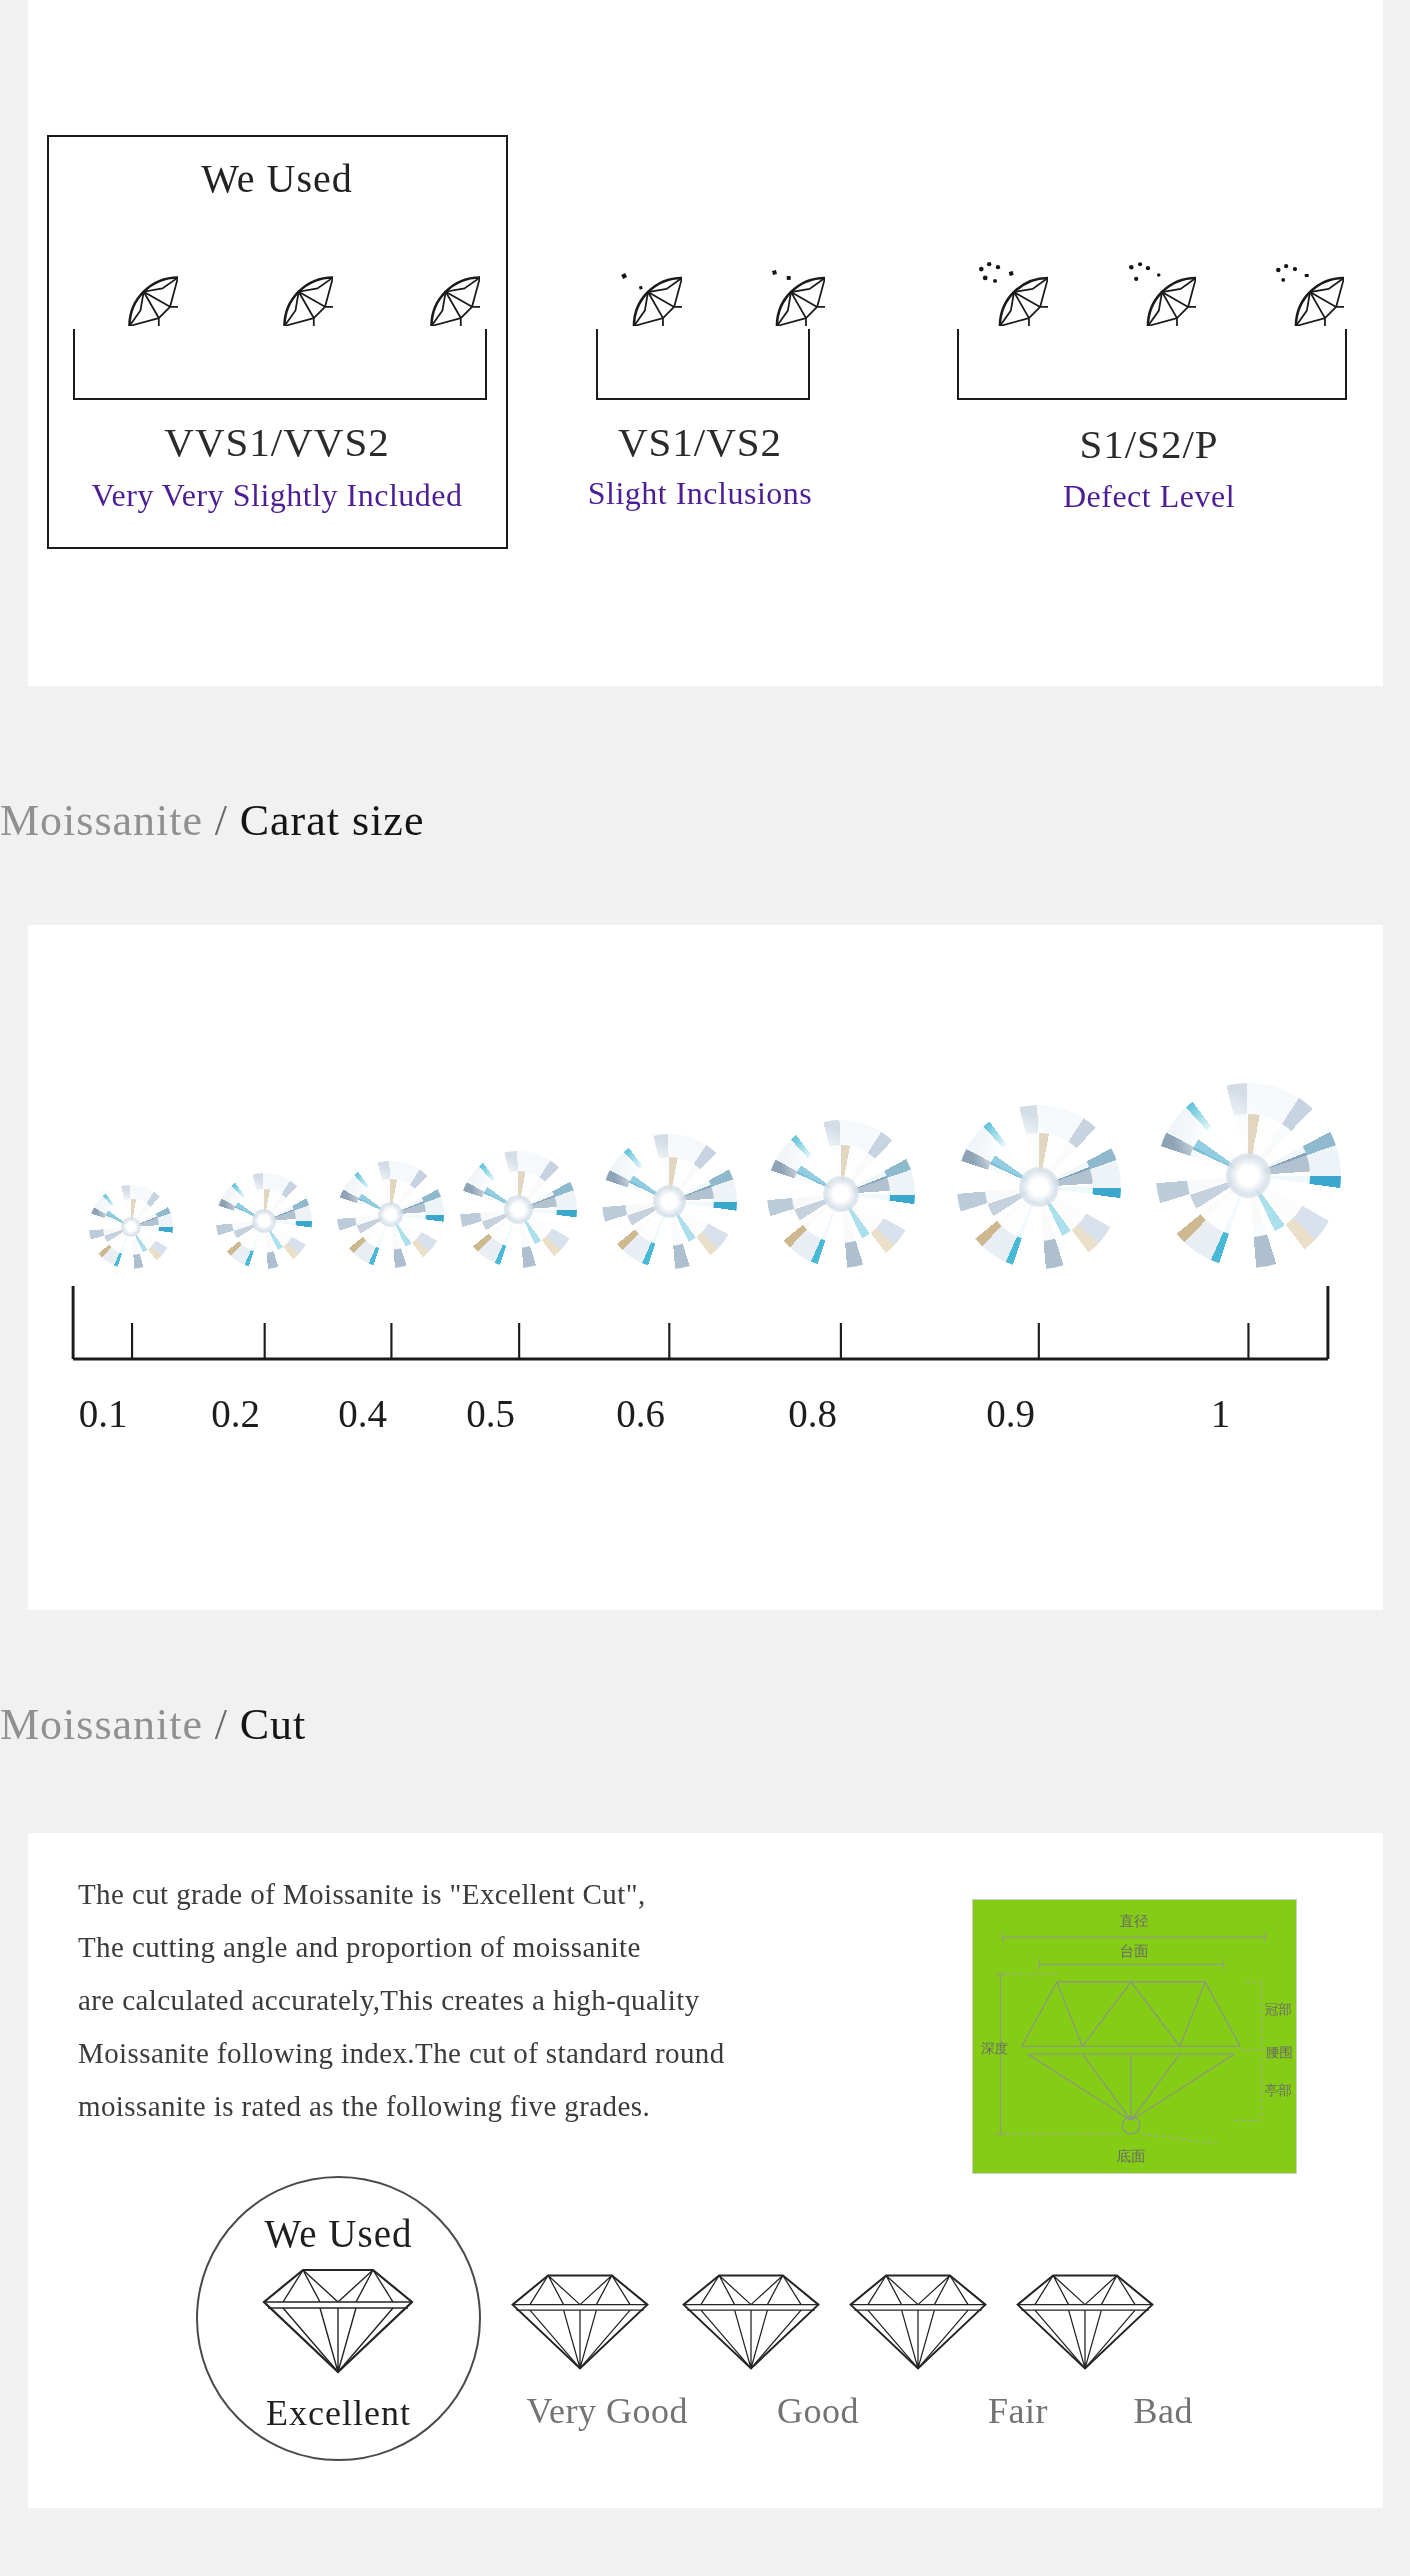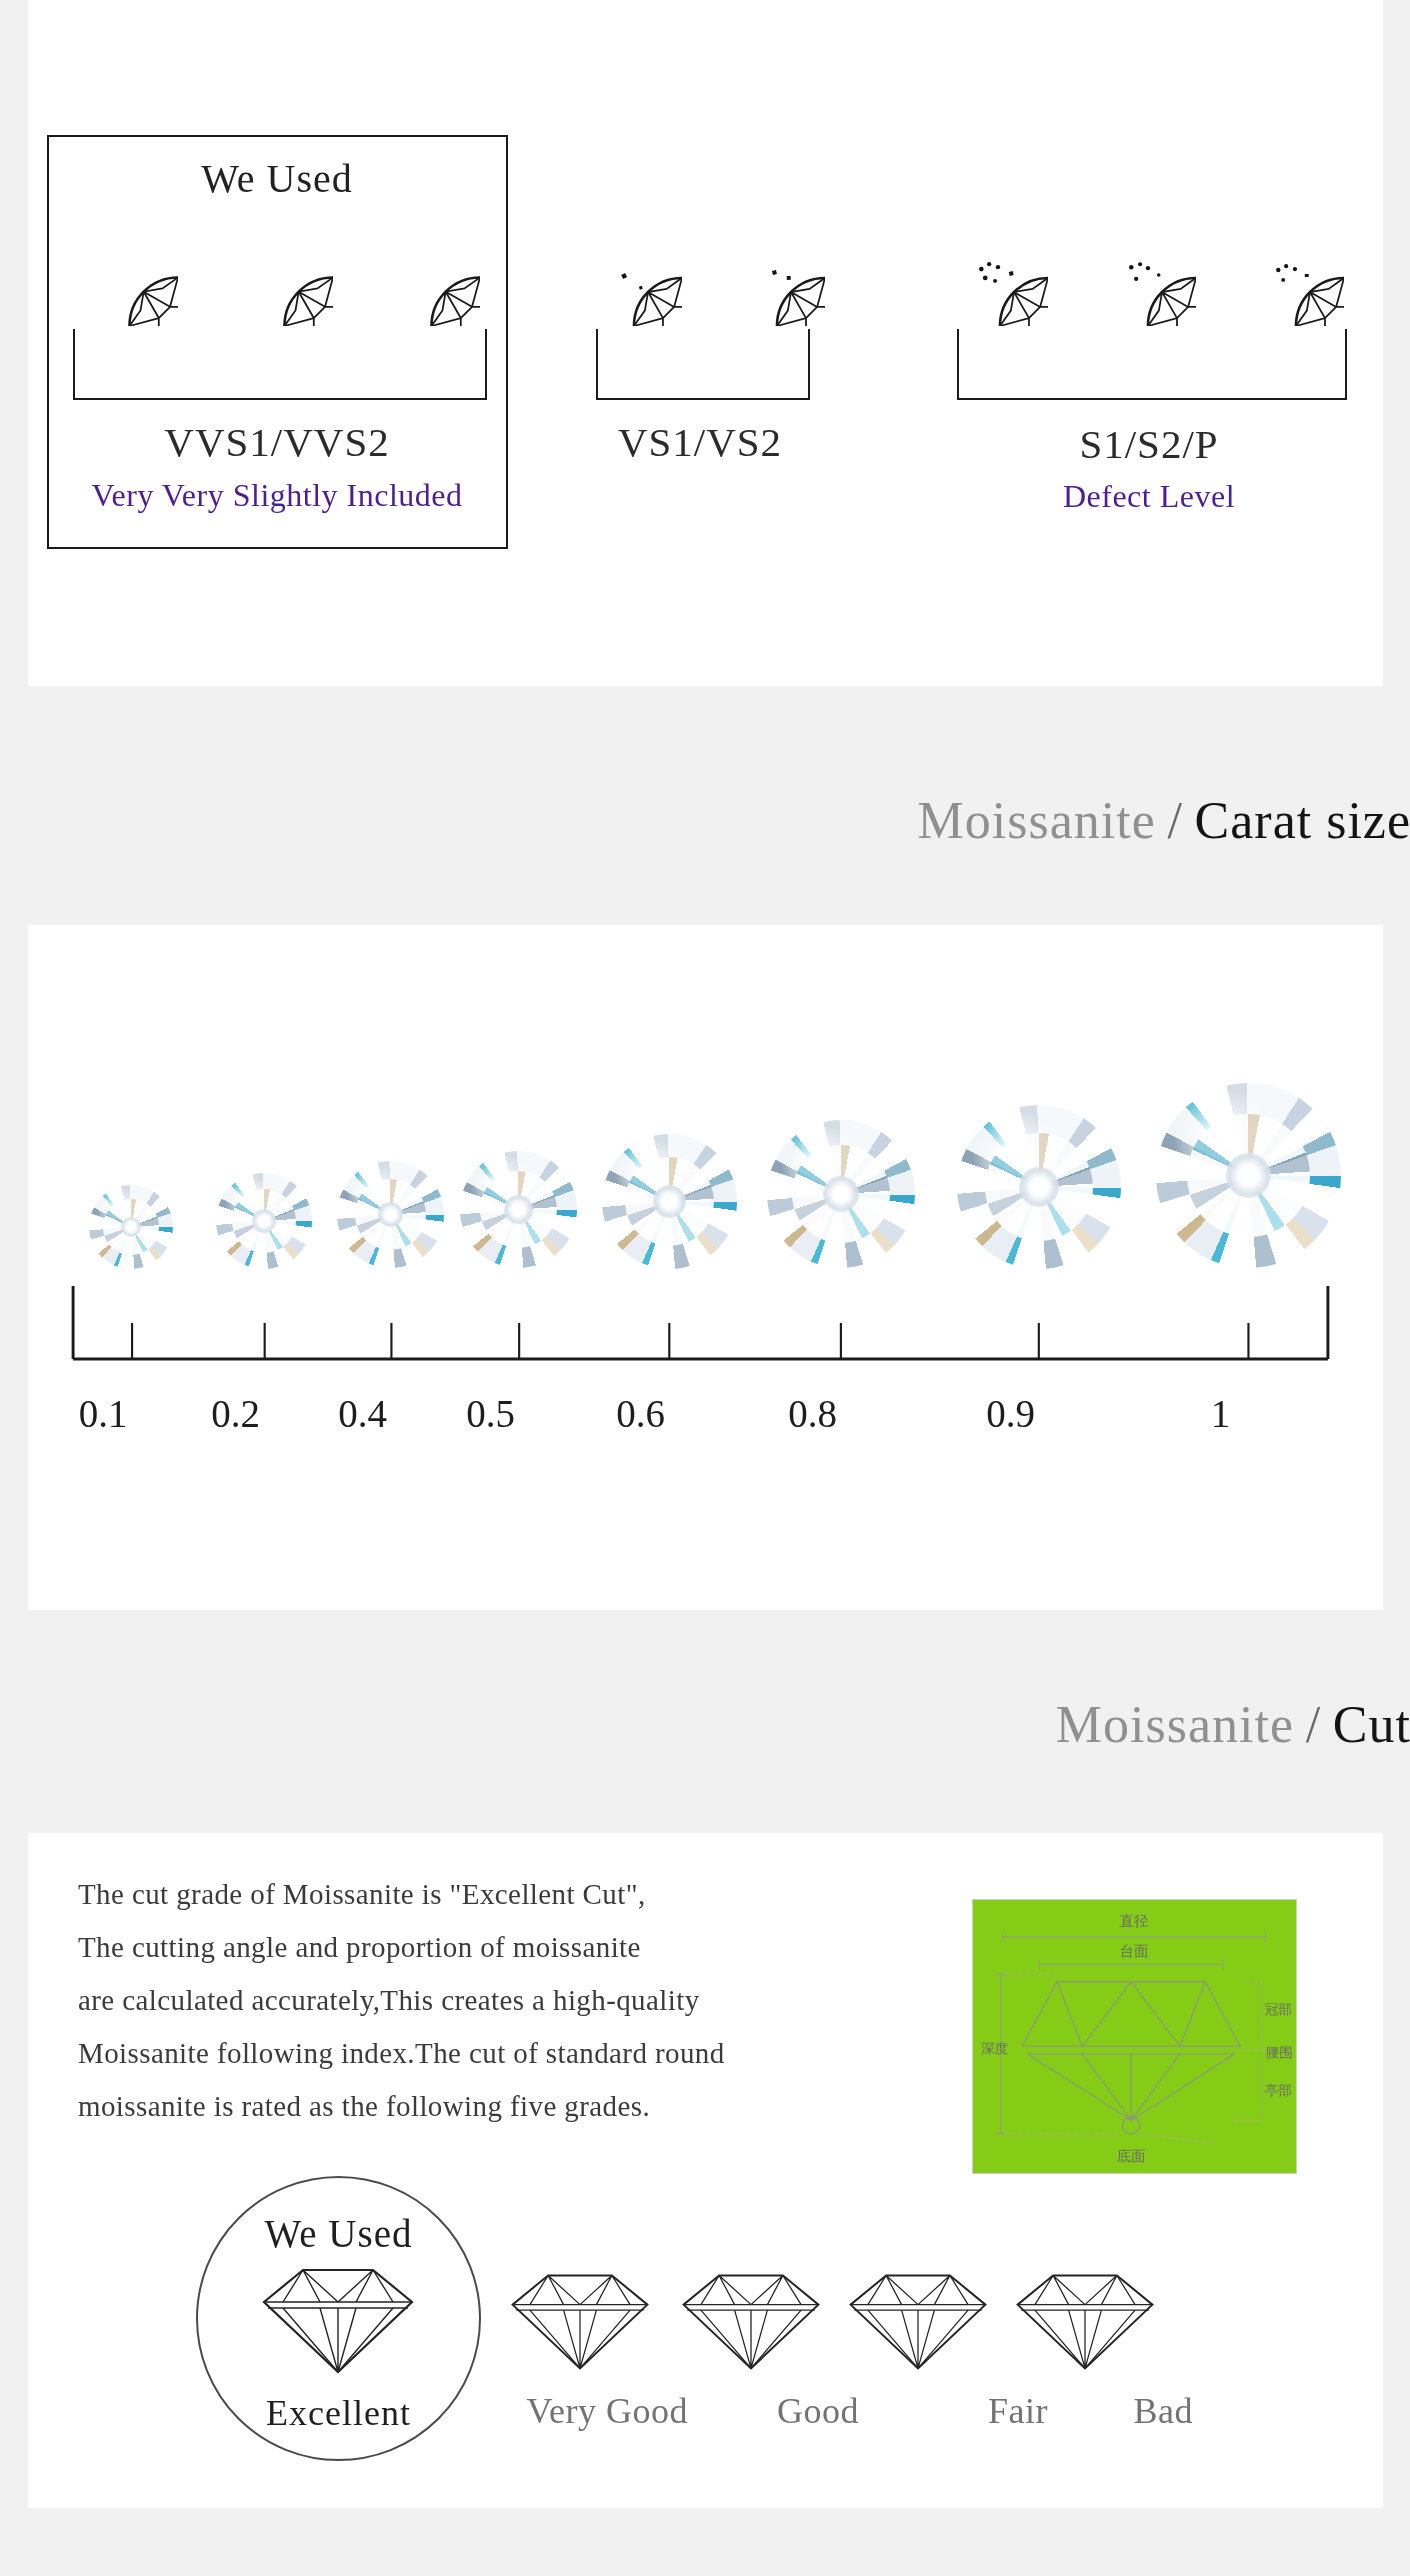--- a/index.html
+++ b/index.html
@@ -4,21 +4,21 @@
 <style>
   html,body{margin:0;padding:0;background:#e6e6e8;}
   .page{position:relative;width:1411px;height:2576px;margin:0 auto;background:#f1f1f2;overflow:hidden;
         font-family:"Liberation Serif","DejaVu Serif",serif;-webkit-font-smoothing:antialiased;}
   .panel{position:absolute;left:28px;right:28px;background:#ffffff;}
   .p1{top:0;height:686px;}
   .p2{top:925px;height:685px;padding-left:44px;}
   .p3{top:1833px;height:675px;}
 
   
-  .heading{position:absolute;left:0;width:100%;text-align:right;font-size:52px;letter-spacing:1px;line-height:55px;}
+  .heading{position:absolute;left:0;width:100%;text-align:left;font-size:44px;letter-spacing:1px;line-height:55px;}
   .h1{top:793px;}
   .h2{top:1697px;}
   .h-prefix{color:#909090;}
   .h-sep{color:#6a6a6a;margin:0 11.7px;}
   .h-label{color:#141414;}
 
   
   .used-box{position:absolute;left:18.5px;top:135px;width:461px;height:414px;border:2px solid #1a1a1a;box-sizing:border-box;}
   .used-box-title{position:absolute;left:0;top:17.6px;width:100%;text-align:center;font-size:40px;color:#222;letter-spacing:1px;}
   .gem-top{position:absolute;}
@@ -124,20 +124,21 @@
       <svg viewBox="-52 -52 104 104">
           <use href="#gem-top"></use>
         <g fill="#141414">
             <path d="M-2 -4 l4 -1 1 4 -4 1 z"></path>
             <path d="M13 1 l4 0 0 4 -4 0 z"></path>
           </g>
         </svg>
       </div>
     <div class="bracket" style="left:568px;top:329px;width:210px;height:69px"></div>
     <div class="grade-label" style="left:428px;top:418px;width:488px">VS1/VS2</div>
+    <div class="grade-desc" style="left:428px;top:475px;width:488px">Slight Inclusions</div>
 
     <div class="gem-top" style="left:918px;top:224px;width:102px;height:102px">
       <svg viewBox="-52 -52 104 104">
           <use href="#gem-top"></use>
         <g fill="#141414">
             <circle cx="-16" cy="-6" r="2.4"></circle>
             <circle cx="-8" cy="-11" r="2.2"></circle>
             <circle cx="1" cy="-8" r="2.2"></circle>
         <circle cx="-12" cy="3" r="2.4"></circle>
             <circle cx="-2" cy="6" r="2"></circle>

